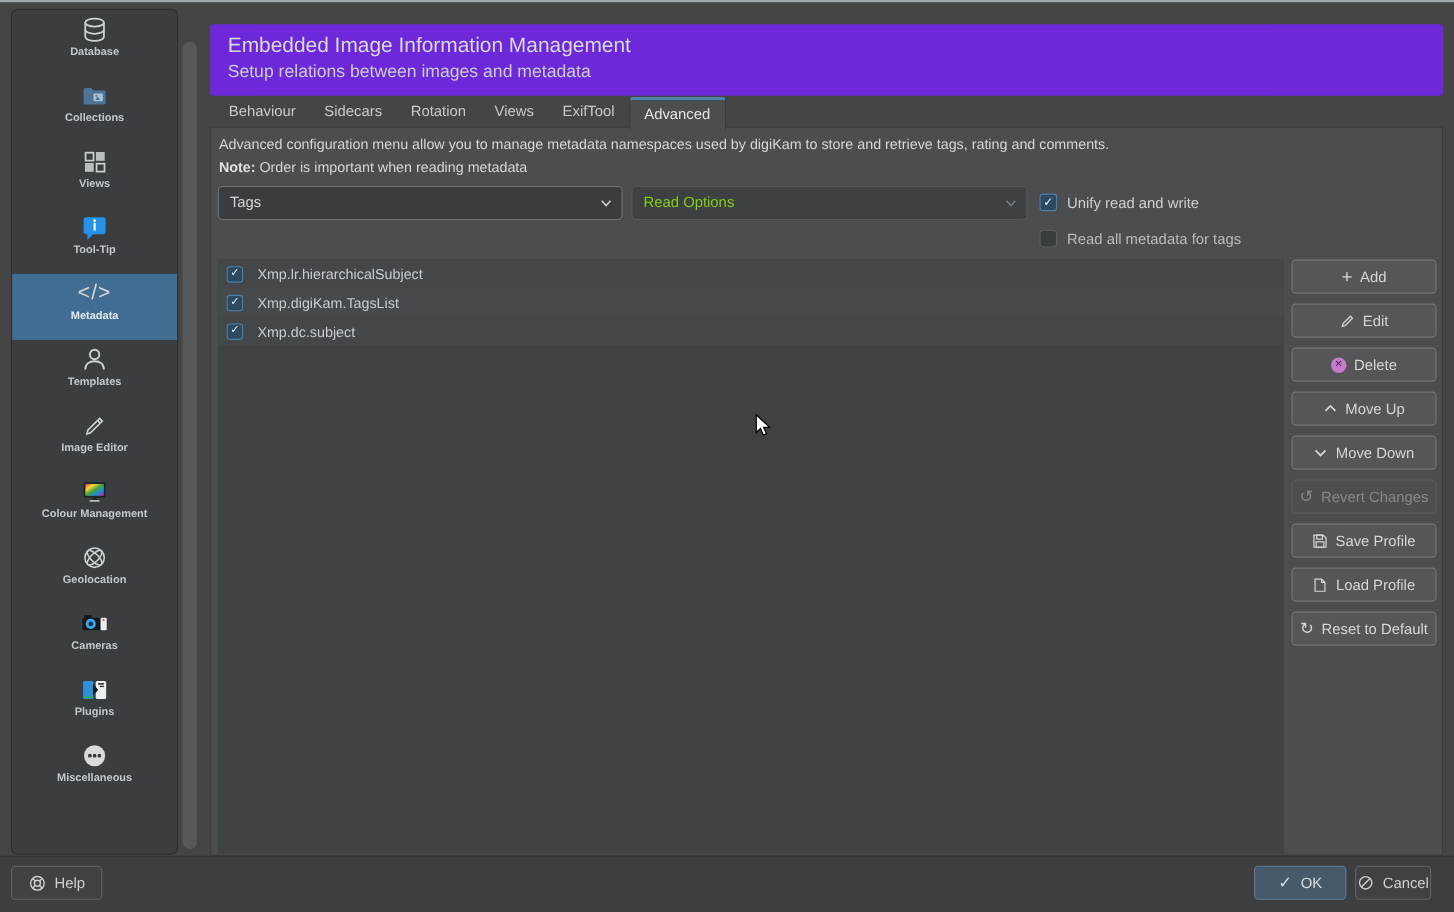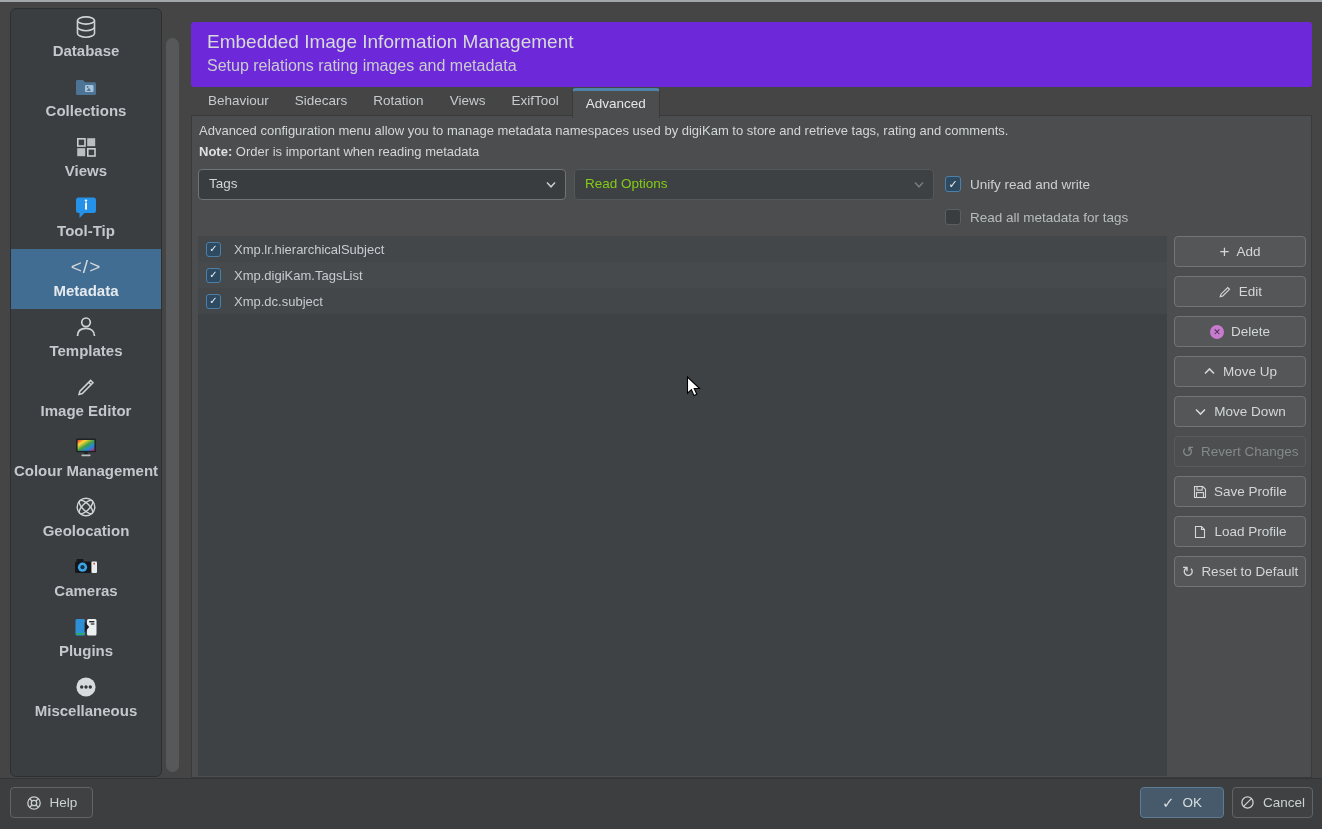--- a/index.html
+++ b/index.html
@@ -12,21 +12,21 @@
   }
   .topline { position:absolute; left:0; top:0; width:100%; height:2px; background:#a2a7a9; }
 
   
   .sidebar {
     position:absolute; left:10px; top:8px; width:152px; height:769px;
     background:#3b3e40; border:1px solid #2d2f31; border-radius:6px; overflow:hidden;
   }
   .side-item { height:60px; display:flex; flex-direction:column; align-items:center; padding-top:4px; }
   .side-item .icn { width:28px; height:28px; display:flex; align-items:center; justify-content:center; }
-  .side-item .lbl { font-size:15px; font-weight:bold; color:#c3c8cc; margin-top:1px; white-space:nowrap; }
+  .side-item .lbl { font-size:10px; font-weight:bold; color:#c3c8cc; margin-top:1px; white-space:nowrap; }
   .side-item.selected { background:#426d92; }
   .side-item.selected .lbl { color:#e4eaee; }
   .meta-glyph { font-size:19px; color:#d6dadc; letter-spacing:1px; }
   .sb-scroll { position:absolute; left:166px; top:38px; width:13px; height:734px; background:#56585a; border-radius:7px; }
 
   
   .header {
     position:absolute; left:191px; top:22px; width:1121px; height:65px;
     background:#6d28d9; border-radius:3px; padding:9px 16px;
   }
@@ -94,21 +94,21 @@
 
   
   .bottombar { position:absolute; left:0; top:778px; width:1322px; height:51px;
     background:#3c3e3f; border-top:1px solid #333536; }
   .fbtn { position:absolute; top:8px; height:31px;
     display:flex; align-items:center; justify-content:center; gap:8px;
     background:#3f4143; border:1px solid #626567; border-radius:4px;
     font-size:13.5px; color:#ccd1d3; }
   #btnHelp   { left:10px;   width:83px; }
   #btnOk     { left:1140px; width:84px; background:#465a6b; border-color:#5d7b92; color:#d9dee1; }
-  #btnCancel { left:1232px; width:81px; }
+  #btnCancel { left:1232px; width:69px; }
 
   .cursor { position:absolute; left:686px; top:376px; z-index:9; pointer-events:none; }
   svg { display:block; }
 </style>
 </head>
 <body>
 
 <div class="win">
   <div class="topline"></div>
 
@@ -253,21 +253,21 @@
             <circle cx="18.3" cy="14" r="1.7" fill="#36393c"></circle>
           </svg>
         </span>
         <span class="lbl">Miscellaneous</span>
       </div>
     </nav>
   <div class="sb-scroll"></div>
 
   <header class="header">
     <div class="h1">Embedded Image Information Management</div>
-    <div class="h2">Setup relations rating images and metadata</div>
+    <div class="h2">Setup relations between images and metadata</div>
   </header>
 
   <div class="tabbar" id="tabbar">
       <div class="tab">Behaviour</div>
       <div class="tab">Sidecars</div>
       <div class="tab">Rotation</div>
       <div class="tab">Views</div>
       <div class="tab">ExifTool</div>
       <div class="tab active">Advanced</div>
     </div>

